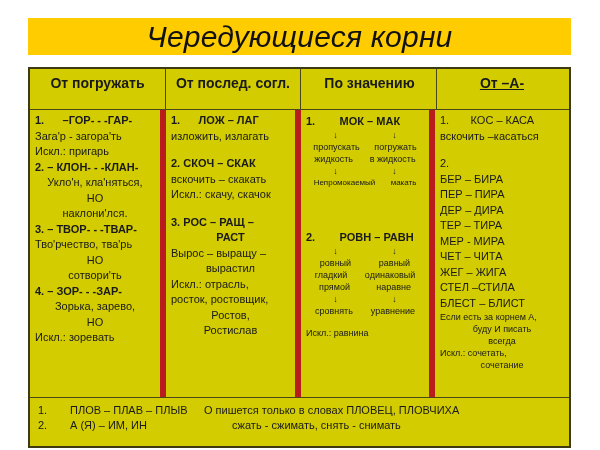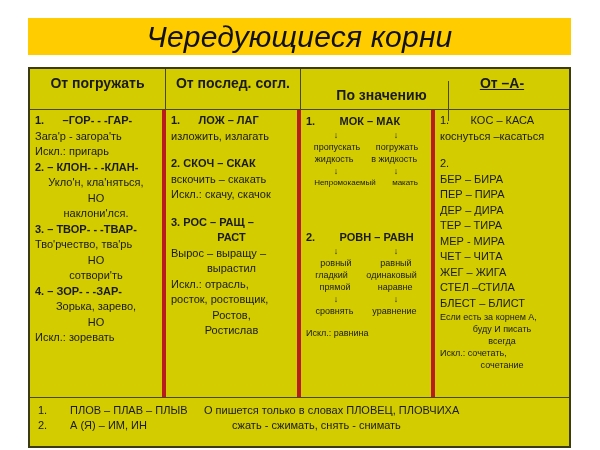--- a/index.html
+++ b/index.html
@@ -6,21 +6,21 @@
   body { width:600px; height:450px; background:#ffffff; position:relative; overflow:hidden;
          font-family:"Liberation Sans", sans-serif; color:#1a1a1a; }
   .title-bar { position:absolute; left:28px; top:18px; width:543px; height:37px; background:#FFCC00;
                display:flex; align-items:center; justify-content:center;font-style:italic; }
   .title-bar span { font-size:30px; color:#111; letter-spacing:0.2px; }
   .table { position:absolute; left:28px; top:67px; width:543px; height:381px; background:#D2CC00;
            border:2px solid #3c3a12; box-sizing:border-box; }
   .hdr { position:absolute; top:0; height:40px; border-right:1px solid #4a4718; box-sizing:border-box;
          font-size:14px; font-weight:bold; text-align:center; padding-top:6px; }
   .hline { position:absolute; left:0; right:0; height:1px; background:#4a4718; }
-  .col { position:absolute; top:41px; height:287px; border-right:4px solid #b91c1c; box-sizing:border-box;
+  .col { position:absolute; top:41px; height:287px; border-right:6px solid #b91c1c; box-sizing:border-box;
          padding:3px 5px; font-size:11px; line-height:15.5px; }
   .col.last { border-right:none; }
   .b { font-weight:bold; }
   .c { text-align:center; }
   .sm { font-size:8px; line-height:12px; }
   .row2 { display:flex; justify-content:space-around; }
   .gap { height:12px; }
   .bottom { position:absolute; left:0; right:0; top:329px; height:48px; padding:5px 8px; font-size:11px; line-height:15px; box-sizing:border-box; }
   .bline { display:flex; }
   .bline .n { width:32px; }
@@ -29,21 +29,21 @@
 </head>
 <body>
 
 <div class="title-bar">
   <span>Чередующиеся корни</span>
 </div>
 
 <div class="table">
   <div class="hdr" style="left:0;width:136px;">От погружать</div>
   <div class="hdr" style="left:136px;width:135px;">От послед. согл.</div>
-  <div class="hdr" style="left:285px;width:134px;margin-top:12px;">По значению</div>
+  <div class="hdr" style="left:273px;width:134px;">По значению</div>
   <div class="hdr" style="left:405px;width:134px;border-right:none;text-decoration:underline;">От –А-</div>
   <div class="hline" style="top:40px;"></div>
 
   <div class="col" style="left:0;width:136px;">
     <div class="b"><span>1.</span>&nbsp;&nbsp;&nbsp;&nbsp;&nbsp;&nbsp;<span>–ГОР-  -  -ГАР-</span></div>
     <div>Зага'р - загора'ть</div>
     <div>Искл.: пригарь</div>
     <div class="b">2. – КЛОН-  -  -КЛАН-</div>
     <div class="c">Укло'н, кла'няться,</div>
     <div class="c">НО</div>
@@ -123,21 +123,21 @@
     <div class="row2">
         <span>сровнять</span>
         <span>уравнение</span>
       </div>
     <div style="height:10px;"></div>
     <div>Искл.: равнина</div>
   </div>
 
   <div class="col last" style="left:405px;width:134px;">
     <div style="white-space:pre;">1.       КОС – КАСА</div>
-    <div>коснуться –касаться</div>
+    <div>вскочить –касаться</div>
     <div class="gap"></div>
     <div>2.</div>
     <div>БЕР – БИРА</div>
     <div>ПЕР – ПИРА</div>
     <div>ДЕР – ДИРА</div>
     <div>ТЕР – ТИРА</div>
     <div>МЕР - МИРА</div>
     <div>ЧЕТ – ЧИТА</div>
     <div>ЖЕГ – ЖИГА</div>
     <div>СТЕЛ –СТИЛА</div>

